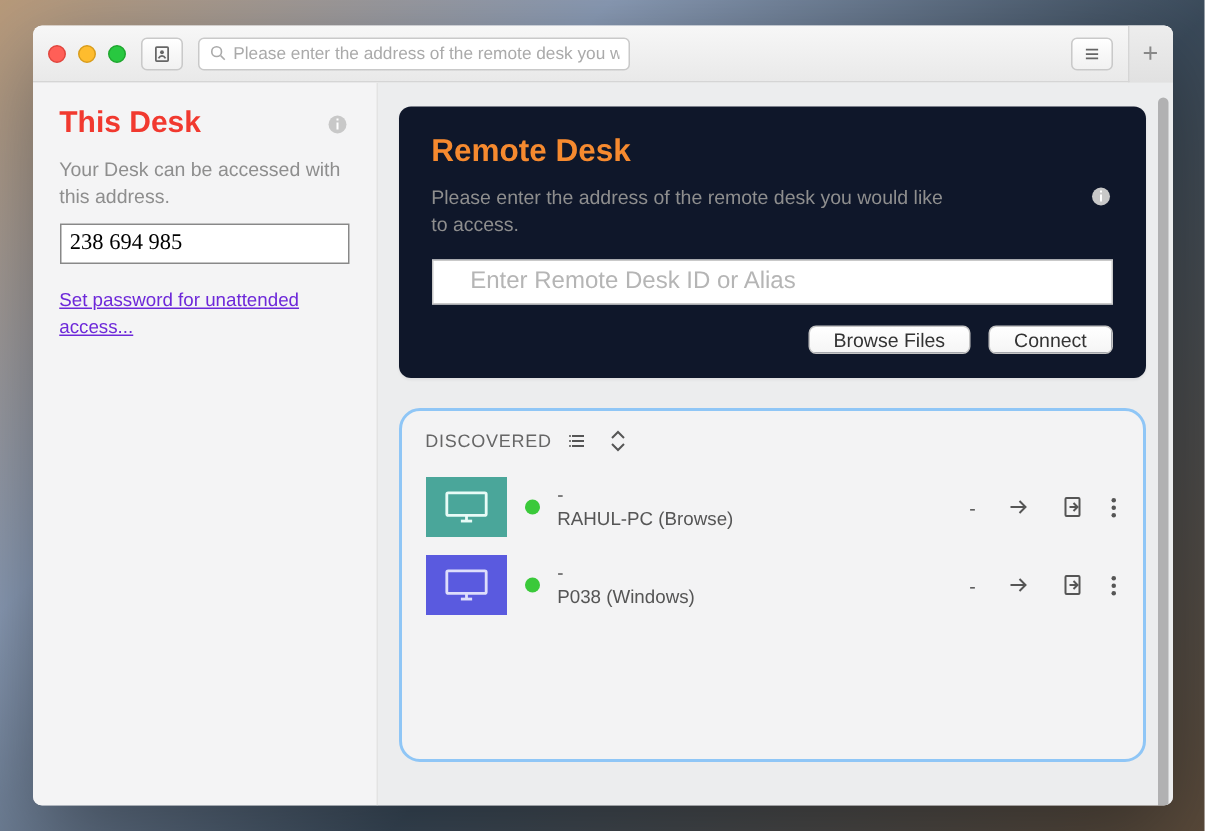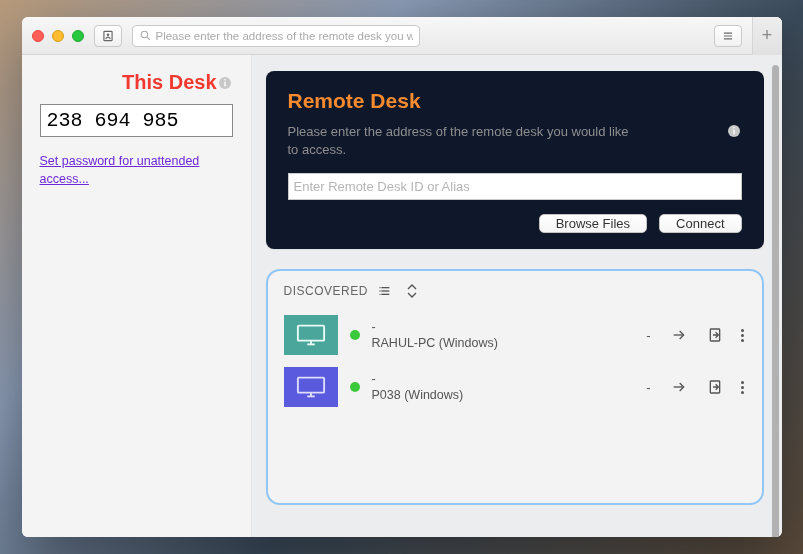--- a/index.html
+++ b/index.html
@@ -73,32 +73,32 @@
   }
 
   
   .content { flex:1; display:flex; overflow:hidden; position:relative;}
   .sidebar {
     width:230px;
     padding:16px 18px;
     background:#f4f4f5;
     border-right:1px solid #e3e3e3;
   }
-  .side-head { display:flex; align-items:center; justify-content:flex-end; }
+  .side-head { display:flex; align-items:center; justify-content:space-between; }
   .side-title { color:#f1392f; font-size:20px; font-weight:600; }
   .info-ic { color:#b8b8b8; display:flex;}
   .side-desc { color:#8e8e8e; font-size:13px; margin-top:10px; line-height:1.35;}
   .addr-field {
     margin-top:10px;
     width:100%;
     border:1px solid #888;
     background:#fff;
     padding:4px 6px;
-    font-size:20px;
-    font-family:Liberation Mono, monospace;
+    font-size:15px;
+    font-family:Liberation Serif, serif;
     outline:none;
   }
   .link {
     display:block;
     color:#6d28d9;
     text-decoration:underline;
     font-size:12.5px;
     margin-top:16px;
     line-height:1.4;
   }
@@ -120,22 +120,22 @@
     padding:18px 22px 16px;
     box-shadow:0 1px 2px rgba(0,0,0,0.06);
   }
   .card-head { display:flex; align-items:flex-start; justify-content:space-between; gap:10px;}
   .card-title { color:#f68a2f; font-size:21px; font-weight:600; margin-bottom:10px;}
   .card-desc { color:#8e8e8e; font-size:13px; line-height:1.4; max-width:350px;}
   .remote-input {
     width:100%;
     border:1px solid #c9c9c9;
     background:#fff;
-    padding:5px 5px;
-    font-size:13px;
+    padding:5px 25px;
+    font-size:16px;
     margin-top:14px;
     outline:none;
     color:#333;
   }
   .remote-input::placeholder { color:#b5b5b5; }
   .card-actions { display:flex; justify-content:flex-end; gap:12px; margin-top:14px;}
   .btn {
     border:1px solid #c5c5c5;
     background:linear-gradient(#ffffff,#f5f5f5);
     border-radius:5px;
@@ -230,20 +230,21 @@
       <div class="side-head">
         <div class="side-title">This Desk</div>
         <span class="info-ic">
           <svg viewBox="0 0 24 24" width="16" height="16">
               <circle cx="12" cy="12" r="9" fill="#c8c8c8"></circle>
               <rect x="11" y="10" width="2" height="7" fill="#fff"></rect>
               <rect x="11" y="6" width="2" height="2" fill="#fff"></rect>
             </svg>
         </span>
       </div>
+      <div class="side-desc">Your Desk can be accessed with this address.</div>
       <input class="addr-field" type="text" value="238 694 985" style="">
       <a href="#" class="link">Set password for unattended access...</a>
     </div>
 
     <div class="main">
       <div class="card">
         <div class="card-title">Remote Desk</div>
         <div class="card-head">
           <div class="card-desc">Please enter the address of the remote desk you would like to access.</div>
           <span class="info-ic">
@@ -286,21 +287,21 @@
           <div class="thumb green">
             <svg viewBox="0 0 32 24">
                 <rect x="2" y="2" width="28" height="16" rx="1" fill="none" stroke="#e8fbf7" stroke-width="2"></rect>
                 <line x1="12" y1="22" x2="20" y2="22" stroke="#e8fbf7" stroke-width="2"></line>
                 <line x1="16" y1="18" x2="16" y2="22" stroke="#e8fbf7" stroke-width="2"></line>
               </svg>
           </div>
           <div class="status-dot"></div>
           <div class="row-text">
             <span class="row-alias">-</span>
-            <span class="row-host">RAHUL-PC (Windows)</span>
+            <span class="row-host">RAHUL-PC (Browse)</span>
           </div>
           <span class="row-dash">-</span>
           <span class="row-ic">
             <svg viewBox="0 0 24 24">
                 <line x1="4" y1="12" x2="18" y2="12" stroke="#555" stroke-width="2"></line>
                 <path d="M13 6l6 6-6 6" fill="none" stroke="#555" stroke-width="2"></path>
               </svg>
           </span>
           <span class="row-ic">
             <svg viewBox="0 0 24 24">

